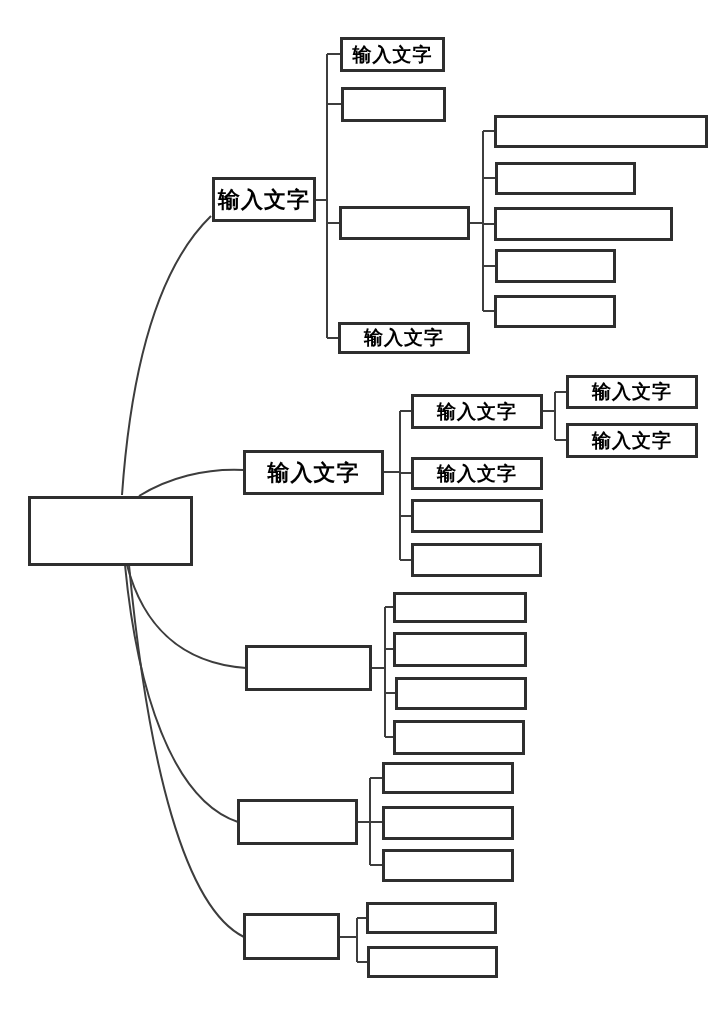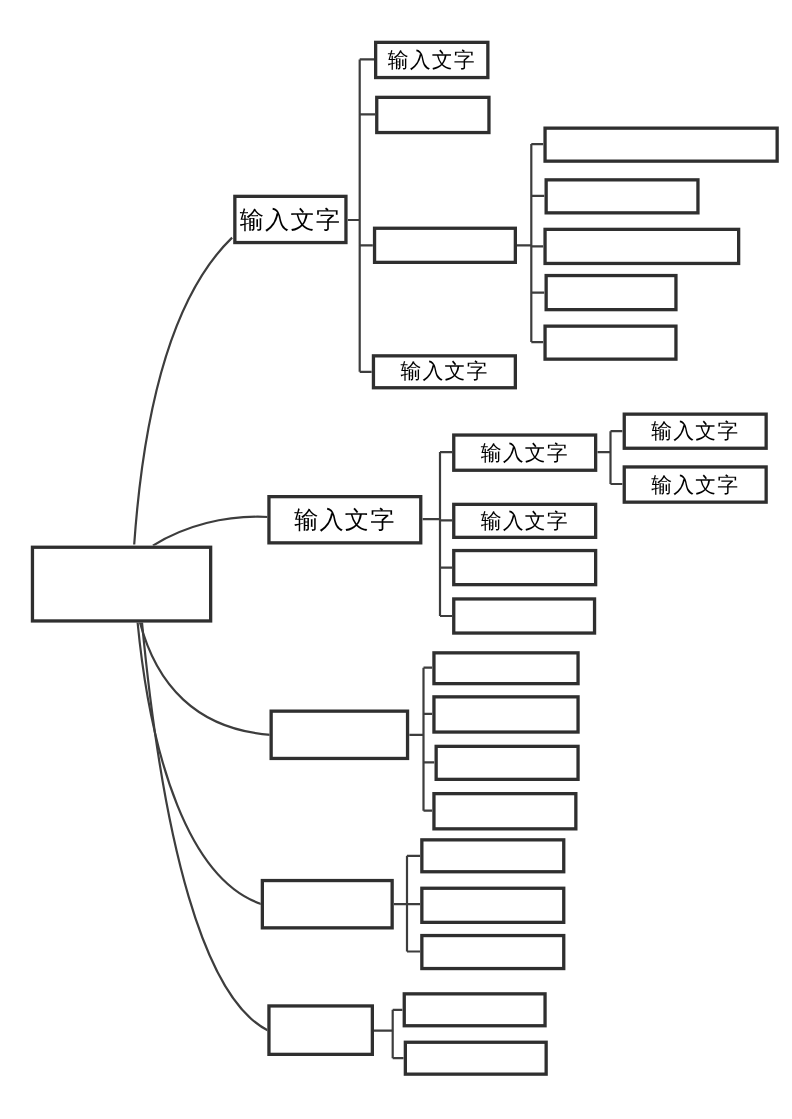--- a/index.html
+++ b/index.html
@@ -9,21 +9,21 @@
     font-family:"DejaVu Sans","Liberation Sans",sans-serif;
   }
   #canvas{position:absolute;left:0;top:0;width:720px;height:1017px;}
   svg.connectors{position:absolute;left:0;top:0;width:720px;height:1017px;}
   svg.connectors path{fill:none;stroke:var(--line-color,#3d3d3d);stroke-width:2;}
   .node{
     position:absolute;box-sizing:border-box;
     background:var(--box-fill,#ffffff);
     border:3px solid var(--box-border,#2f2f2f);
     display:flex;align-items:center;justify-content:center;
-    font-weight:normal;color:var(--text-color,#000000);
+    font-weight:bold;color:var(--text-color,#000000);
     white-space:nowrap;letter-spacing:1px;cursor:pointer;
   }
   .lv1{font-size:22px;border-width:3.5px;}
   .lv2{font-size:19px;}
 </style>
 </head>
 <body style="background: rgb(255, 255, 255); --box-fill: #ffffff; --box-border: #2f2f2f; --line-color: #3d3d3d; --text-color: #000000;">
 
 <div id="canvas">
 

